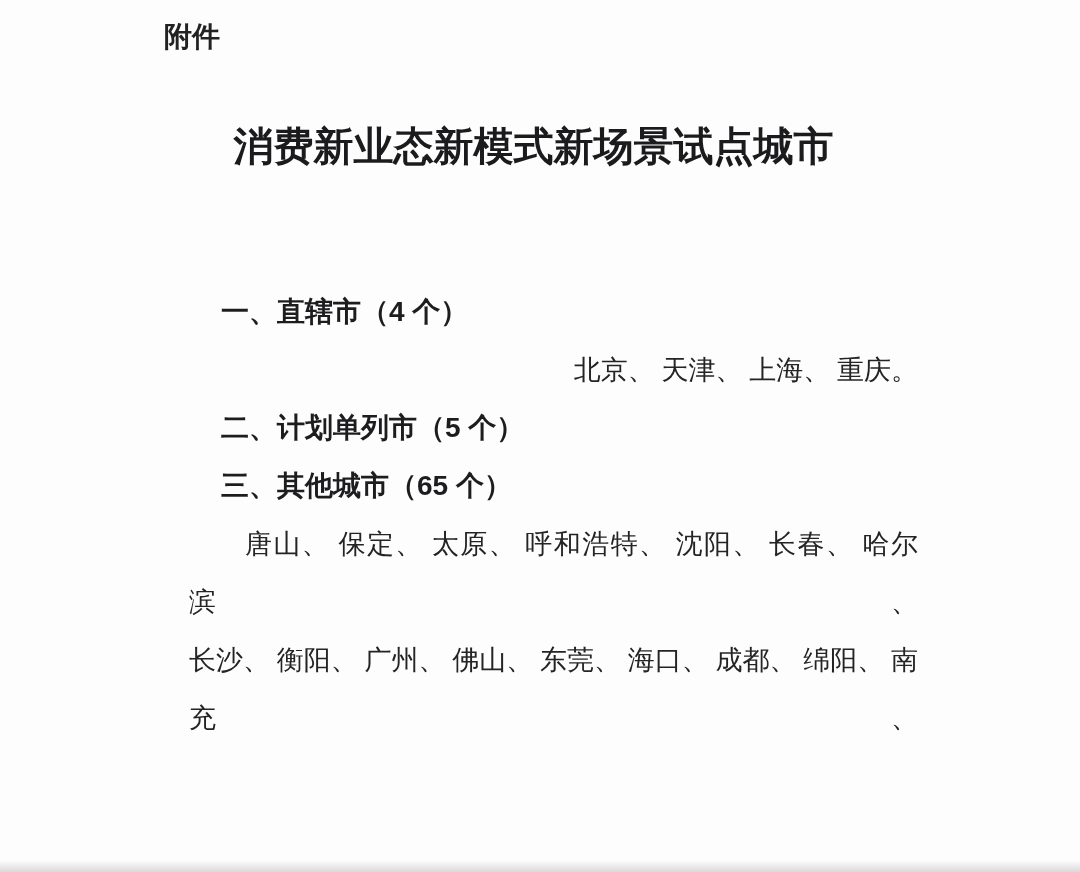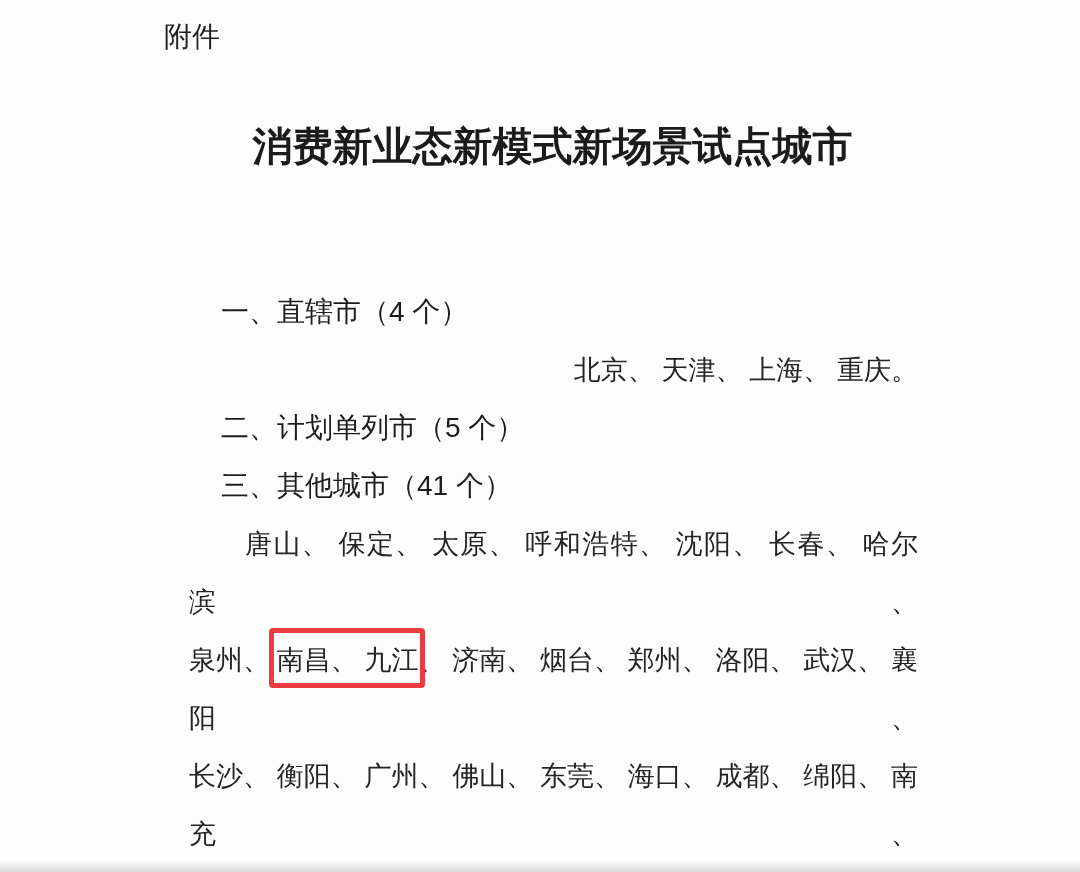--- a/index.html
+++ b/index.html
@@ -14,44 +14,44 @@
     position: relative;
     width: 1080px; height: 872px;
     background: var(--paper);
     color: var(--ink);
     overflow: hidden;
   }
   .attachment {
     position: absolute;
     left: 164px; top: 18px;
     font-family: "Liberation Sans", sans-serif;
-    font-weight: 400;
+    font-weight: 700;
     font-size: 28px; line-height: 38px;
   }
   .title {
     position: absolute;
-    left: 176px; top: 114px;
+    left: 157px; top: 114px;
     width: 753px;
     text-align: center;
     font-family: "Liberation Serif", serif;
     font-weight: 700;
     font-size: 40px; line-height: 65px;
     color: #1b1b1d;
   }
   .content {
     position: absolute;
     left: 165px; top: 283px;
     width: 753px;
     font-family: "Liberation Serif", serif;
     font-size: 27px; line-height: 58px;
     color: #242426;
   }
   .heading {
     font-family: "Liberation Sans", sans-serif;
-    font-weight: 400;
+    font-weight: 700;
     font-size: 28px; line-height: 58px;
     text-indent: 56px;
     color: #1d1d1f;
   }
   .line { line-height: 58px; text-align: right; }
   .indent { text-indent: 56px; }
   .just { text-align: justify; text-align-last: justify; margin-left: 24px; }
   .hl-wrap { position: relative; }
   .hl-wrap::after {
     content: "";
@@ -79,26 +79,25 @@
     <div>消费新业态新模式新场景试点城市</div>
   </div>
 
   <div class="content">
 
     <div class="heading">一、直辖市（4 个）</div>
     <div class="line indent">北京、 天津、 上海、 重庆。</div>
 
     <div class="heading">二、计划单列市（5 个）</div>
 
-    <div class="heading">三、其他城市（41 个）</div>
+    <div class="heading">三、其他城市（65 个）</div>
 
     <div class="line indent just">唐山、 保定、 太原、 呼和浩特、 沈阳、 长春、 哈尔滨、</div>
 
 
-    <div class="line just"><span>泉州、 </span><span class="hl-wrap"><span>南昌、 九江</span></span><span>、 济南、 烟台、 郑州、 洛阳、 武汉、 襄阳、</span></div>
 
     <div class="line just">长沙、 衡阳、 广州、 佛山、 东莞、 海口、 成都、 绵阳、 南充、</div>
 
   </div>
 
   <div class="bottom-shade"></div>
 
 </div>
 
 </body></html>

